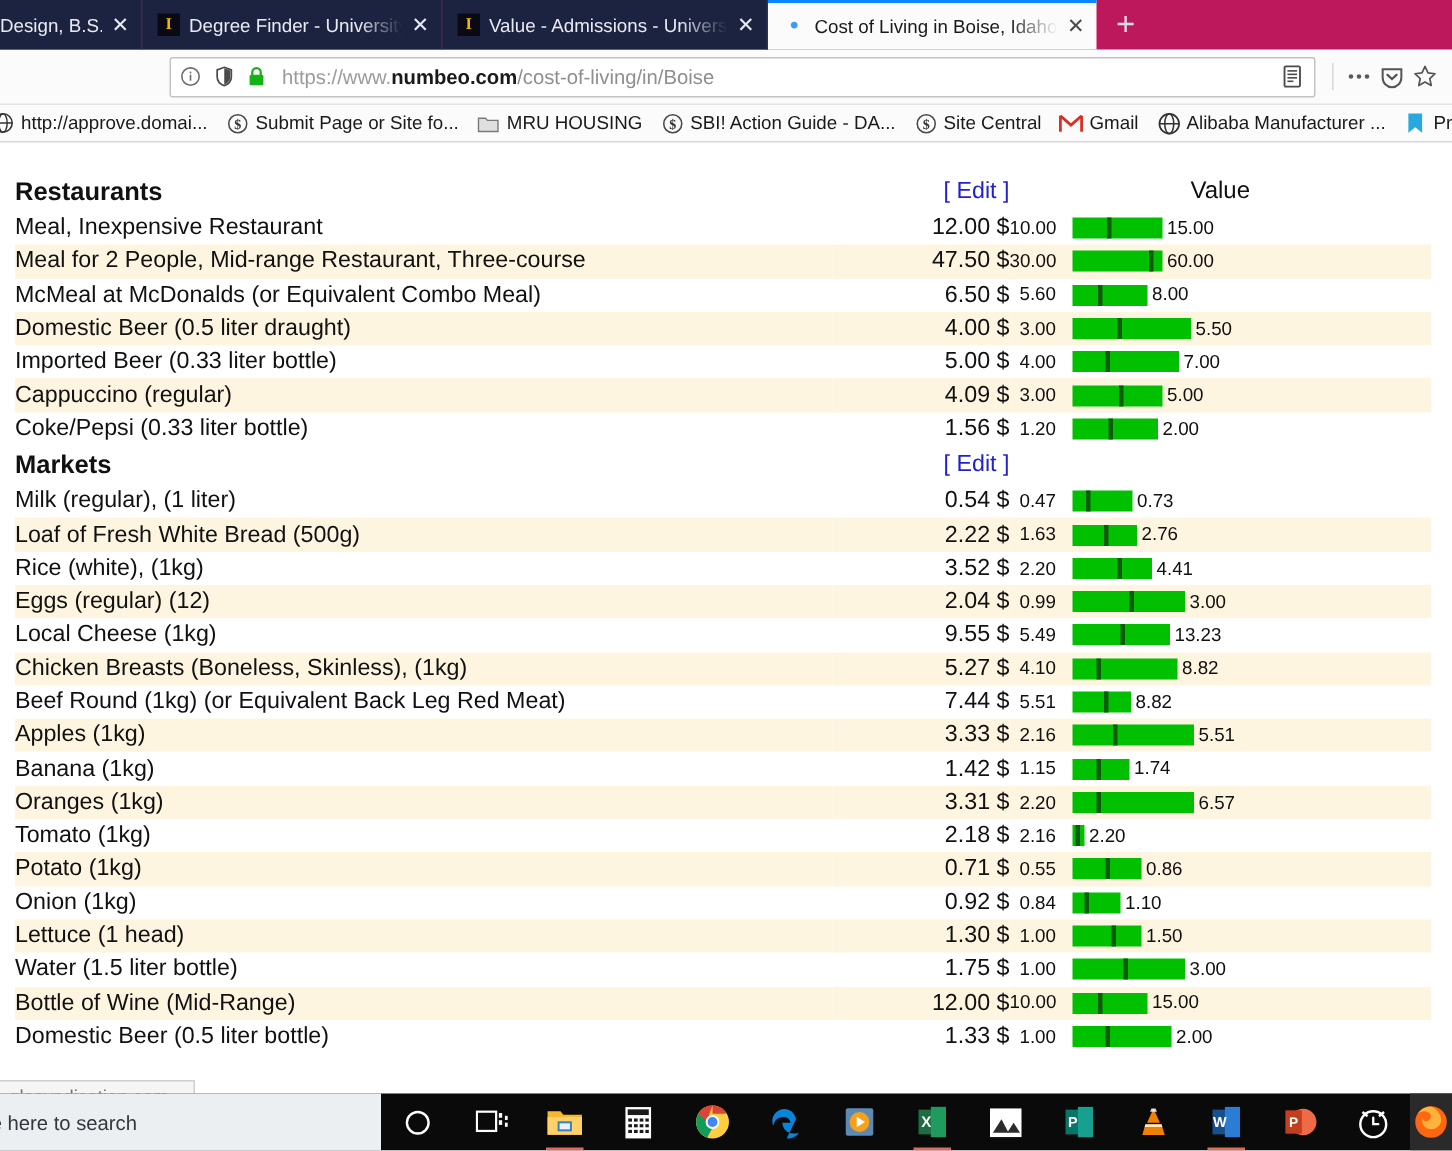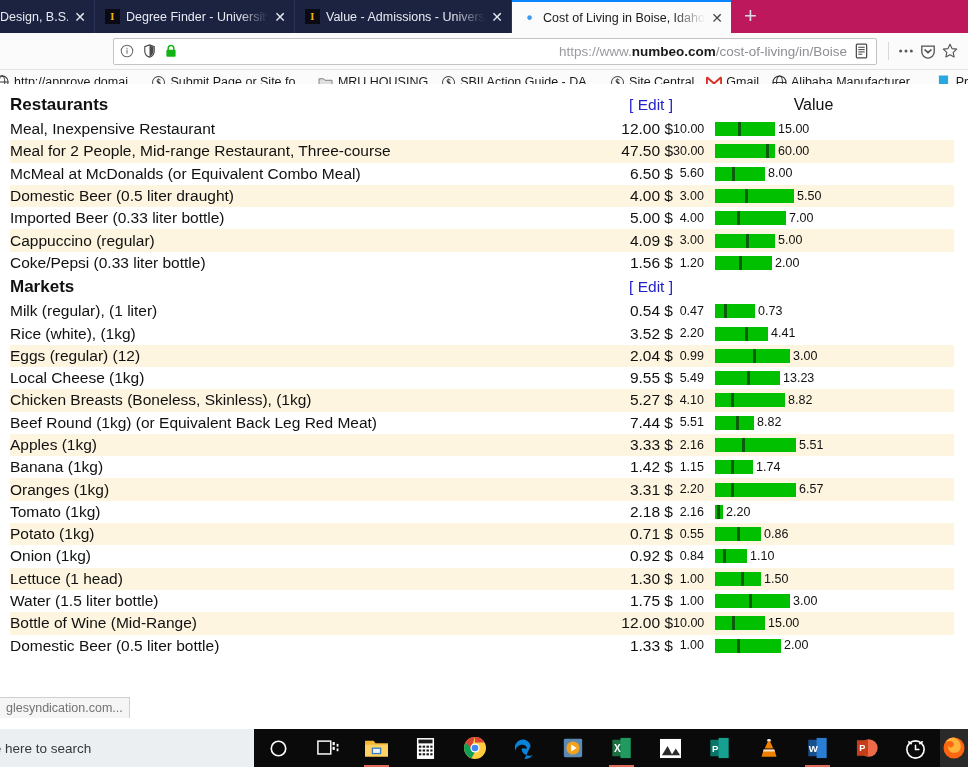--- a/index.html
+++ b/index.html
@@ -102,21 +102,20 @@
     height: 27px;
     margin-left: 103px;
     margin-right: 0px;
     background: #fff;
     border: 1px solid #c3c3c3;
     border-radius: 2px;
     display: flex;
     align-items: center;
     padding: 8px 5px;
     gap: 6px;
-    text-align: right;
   }
   .url-ico { width: 16px; height: 16px; display:inline-flex; align-items:center; justify-content:center; }
   .url-text {
     flex: 1 1 auto;
     font-size: 13.5px;
     color: #8e8e93;
     white-space: nowrap;
     overflow: hidden;
     margin-left: 3px;
   }
@@ -146,21 +145,21 @@
     color: #1a1a1a;
     white-space: nowrap;
     cursor: pointer;
     border-radius: 2px;
   }
   .bm-ico { width: 16px; height: 16px; display:inline-flex; align-items:center; justify-content:center; font-size:12px;}
 
   
   .viewport {
     position: absolute;
-    top: 84px; left: 0;
+    top: 107px; left: 0;
     width: 968px;
     height: 634px;
     background: #ffffff;
     overflow: hidden;
   }
   .page-inner {
     position: relative;
     width: 968px;
     padding-top: 8px;
   }
@@ -560,20 +559,33 @@
             <tr class="row">
               <td class="name">Milk (regular), (1 liter)</td>
               <td class="price">0.54 $</td>
               <td class="range">
                 <div class="rangewrap">
                   <span class="rlow">0.47</span>
                   <div class="rbar" style="width: 40px;">
                     <div class="rmark" style="left: 9.3px;"></div>
                   </div>
                   <span class="rhigh">0.73</span>
+                </div>
+              </td>
+            </tr>
+            <tr class="row alt">
+              <td class="name">Loaf of Fresh White Bread (500g)</td>
+              <td class="price">2.22 $</td>
+              <td class="range">
+                <div class="rangewrap">
+                  <span class="rlow">1.63</span>
+                  <div class="rbar" style="width: 43px;">
+                    <div class="rmark" style="left: 20.86px;"></div>
+                  </div>
+                  <span class="rhigh">2.76</span>
                 </div>
               </td>
             </tr>
             <tr class="row">
               <td class="name">Rice (white), (1kg)</td>
               <td class="price">3.52 $</td>
               <td class="range">
                 <div class="rangewrap">
                   <span class="rlow">2.20</span>
                   <div class="rbar" style="width: 53px;">

